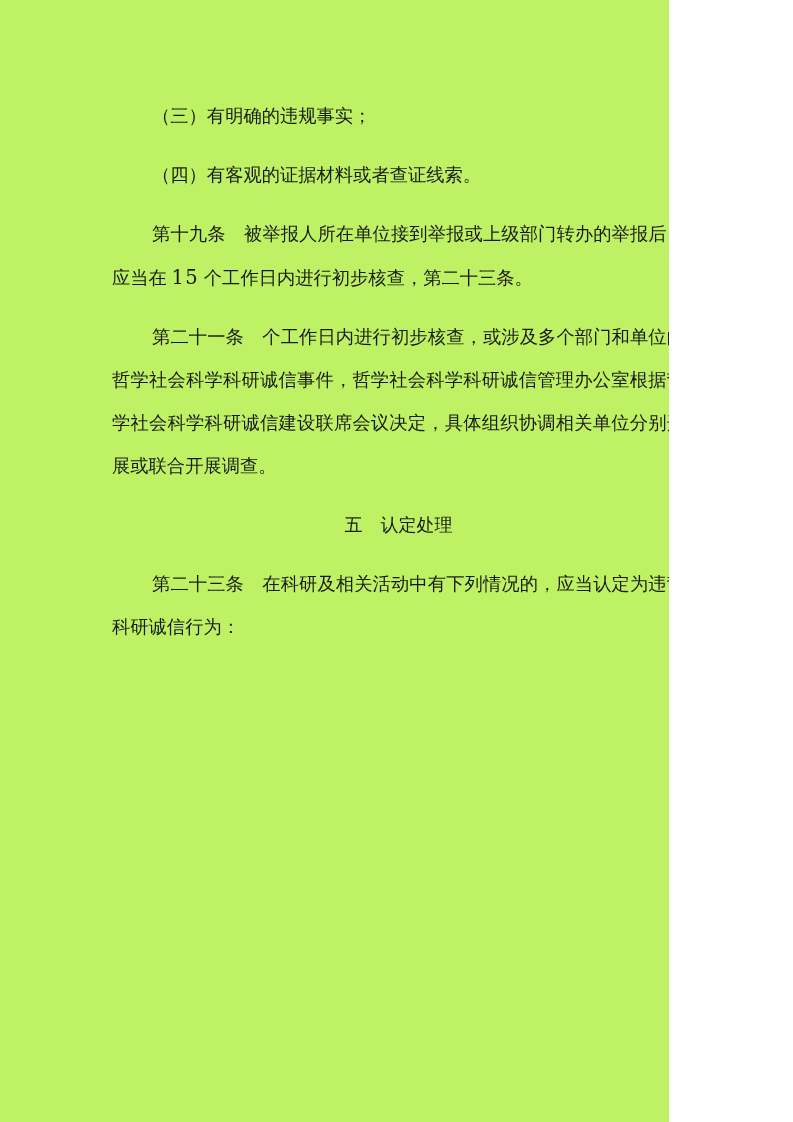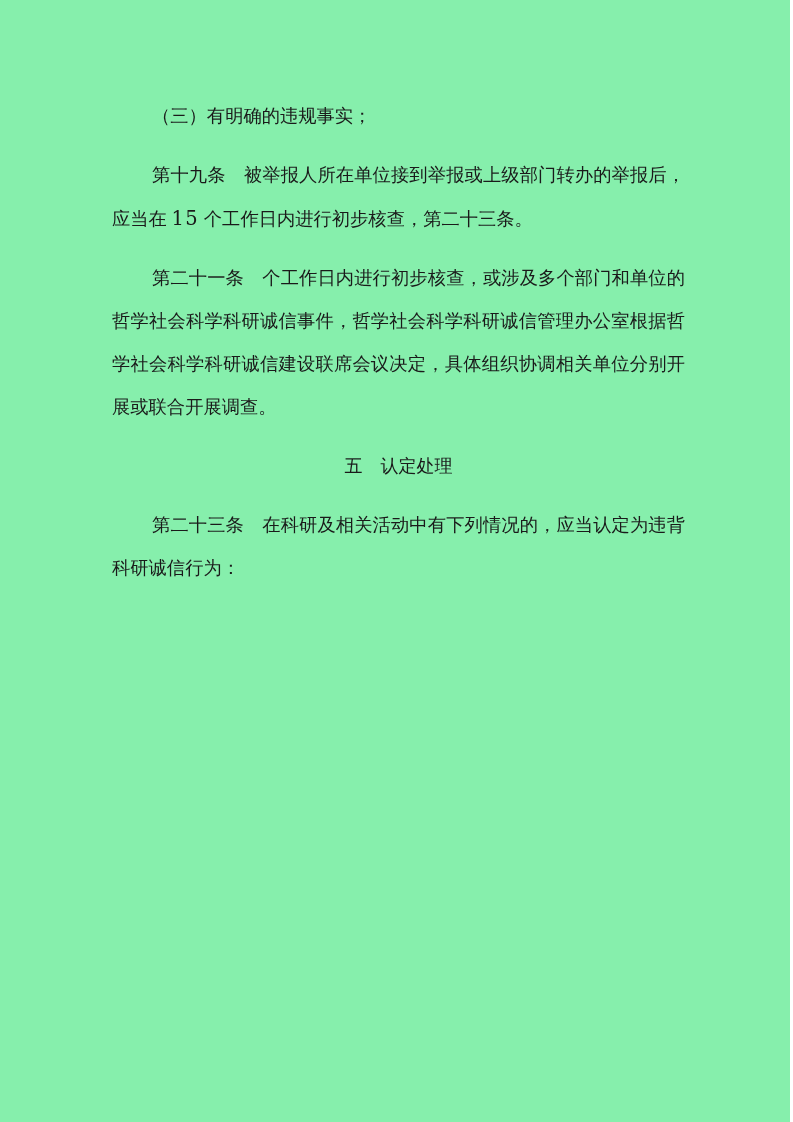--- a/index.html
+++ b/index.html
@@ -2,23 +2,23 @@
 <html><head>
 <meta charset="utf-8">
 <style>
   html, body {
     margin: 0;
     padding: 0;
     background: #ffffff;
   }
   .page {
     position: relative;
-    width: 790px;
+    width: 669px;
     height: 1122px;
-    background: #86efac;
+    background: #bef264;
     overflow: hidden;
     font-family: "Liberation Serif", "DejaVu Serif", serif;
     color: #1a1a1a;
   }
   .content {
     position: absolute;
     left: 112px;
     top: 95px;
     width: 573px;
   }
@@ -42,18 +42,19 @@
     font-size: 19.5px;
     letter-spacing: 1.5px;
   }
 </style>
 </head>
 <body>
 
 <div class="page">
   <div class="content">
       <p class="para"><span>（三）有明确的违规事实；</span></p>
+      <p class="para"><span>（四）有客观的证据材料或者查证线索。</span></p>
       <p class="para"><span>第十九条　被举报人所在单位接到举报或上级部门转办的举报后，应当在 </span><span class="numeral">15</span><span> 个工作日内进行初步核查，第二十三条。</span></p>
       <p class="para"><span>第二十一条　个工作日内进行初步核查，或涉及多个部门和单位的哲学社会科学科研诚信事件，哲学社会科学科研诚信管理办公室根据哲学社会科学科研诚信建设联席会议决定，具体组织协调相关单位分别开展或联合开展调查。</span></p>
       <p class="heading"><span>五　认定处理</span></p>
       <p class="para"><span>第二十三条　在科研及相关活动中有下列情况的，应当认定为违背科研诚信行为：</span></p>
     </div>
 </div>
 
 </body></html>

